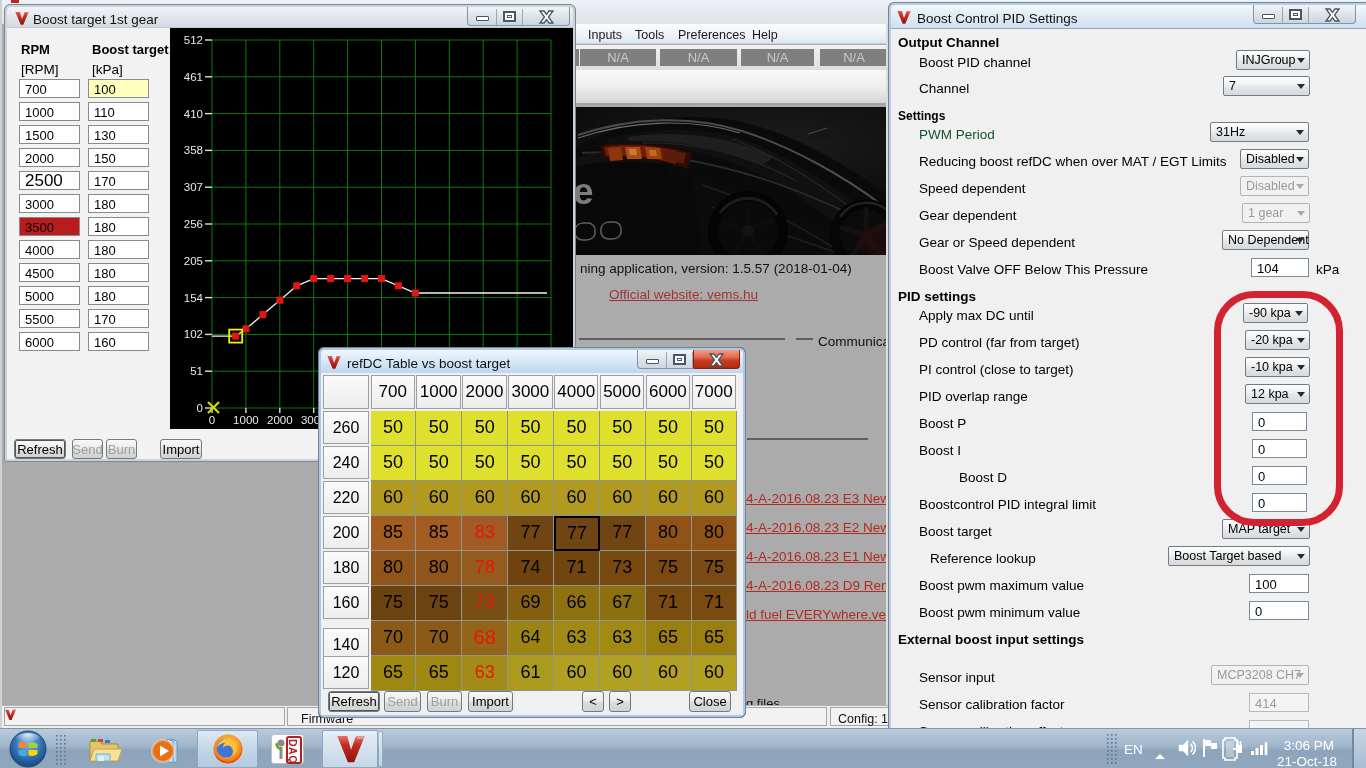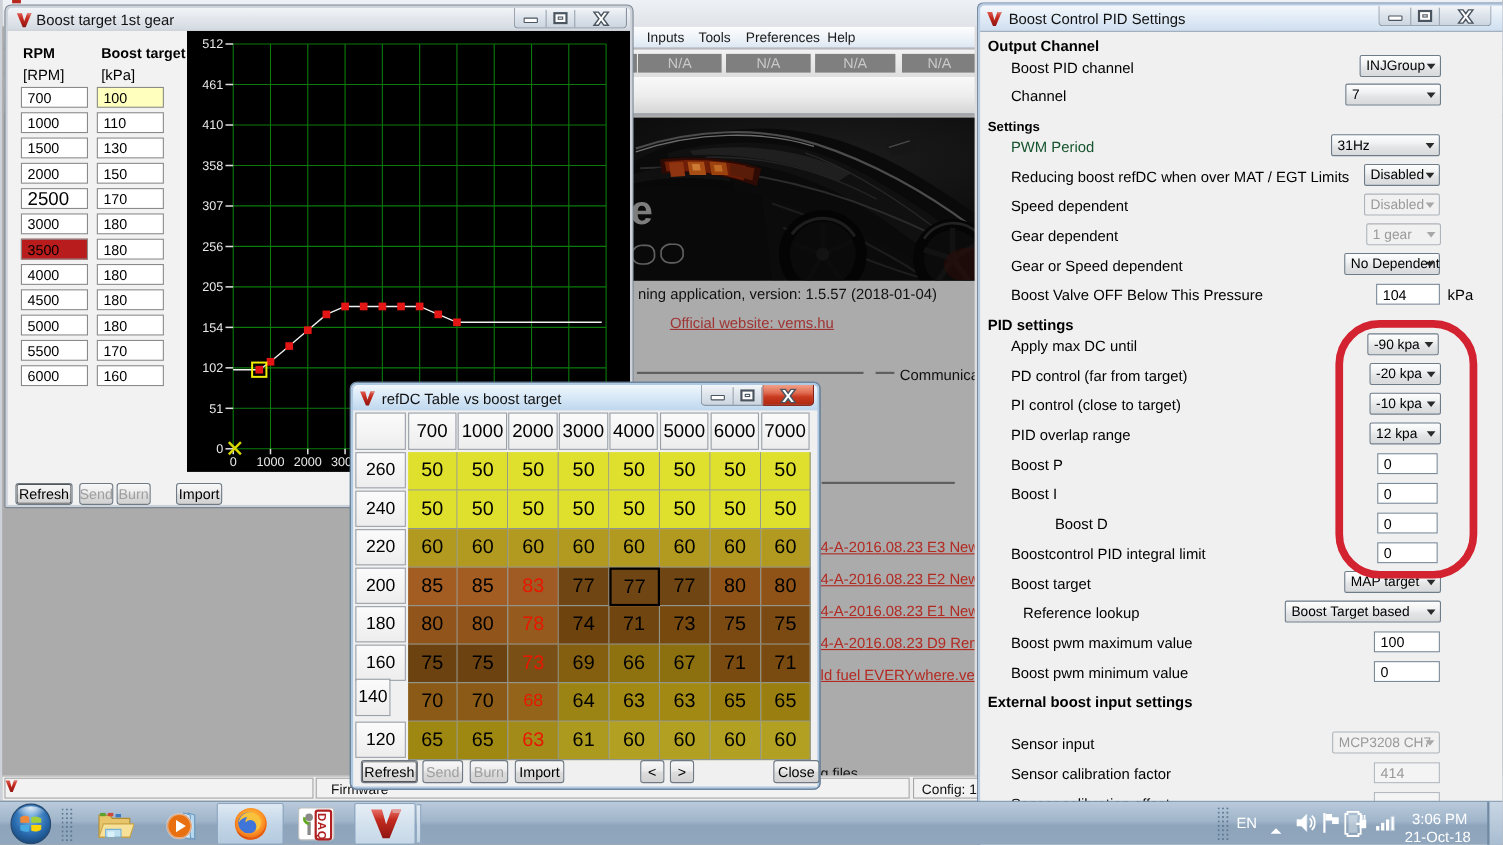--- a/index.html
+++ b/index.html
@@ -689,31 +689,31 @@
     </div>
 <div style="left:281.85px;top:238.8px;width:45.9px;height:35px;background:#8C7010;border-right:1px solid #8f958f;border-bottom:1px solid #8f958f;">
       <div class="ctr" style="left:0;top:0;width:100%;height:100%;font-size:18px;color:#000;">67</div>
     </div>
 <div style="left:327.70000000000005px;top:238.8px;width:45.9px;height:35px;background:#7A4B10;border-right:1px solid #8f958f;border-bottom:1px solid #8f958f;">
       <div class="ctr" style="left:0;top:0;width:100%;height:100%;font-size:18px;color:#000;">71</div>
     </div>
 <div style="left:373.55px;top:238.8px;width:45.9px;height:35px;background:#7A4B10;border-right:1px solid #8f958f;border-bottom:1px solid #8f958f;">
       <div class="ctr" style="left:0;top:0;width:100%;height:100%;font-size:18px;color:#000;">71</div>
     </div>
-<div style="left:5px;top:270px;width:32px;height:33.6px;background:linear-gradient(#fbfbfb,#ededed);border:1px solid #9aa0a8;">
+<div style="left:5px;top:281px;width:46px;height:33.6px;background:linear-gradient(#fbfbfb,#ededed);border:1px solid #9aa0a8;">
       <div class="ctr" style="left:0;top:0;width:100%;height:100%;font-size:16px;">140</div>
     </div>
 <div style="left:52.6px;top:273.8px;width:45.9px;height:35px;background:#8A5A16;border-right:1px solid #8f958f;border-bottom:1px solid #8f958f;">
       <div class="ctr" style="left:0;top:0;width:100%;height:100%;font-size:18px;color:#000;">70</div>
     </div>
 <div style="left:98.45px;top:273.8px;width:45.9px;height:35px;background:#8A5A16;border-right:1px solid #8f958f;border-bottom:1px solid #8f958f;">
       <div class="ctr" style="left:0;top:0;width:100%;height:100%;font-size:18px;color:#000;">70</div>
     </div>
 <div style="left:144.3px;top:273.8px;width:45.9px;height:35px;background:#93641A;border-right:1px solid #8f958f;border-bottom:1px solid #8f958f;">
-      <div class="ctr" style="left:0;top:0;width:100%;height:100%;font-size:16px;color:#e81800;">68</div>
+      <div class="ctr" style="left:0;top:0;width:100%;height:100%;font-size:20px;color:#e81800;">68</div>
     </div>
 <div style="left:190.15px;top:273.8px;width:45.9px;height:35px;background:#9C8414;border-right:1px solid #8f958f;border-bottom:1px solid #8f958f;">
       <div class="ctr" style="left:0;top:0;width:100%;height:100%;font-size:18px;color:#000;">64</div>
     </div>
 <div style="left:236.0px;top:273.8px;width:45.9px;height:35px;background:#A18914;border-right:1px solid #8f958f;border-bottom:1px solid #8f958f;">
       <div class="ctr" style="left:0;top:0;width:100%;height:100%;font-size:18px;color:#000;">63</div>
     </div>
 <div style="left:281.85px;top:273.8px;width:45.9px;height:35px;background:#A18914;border-right:1px solid #8f958f;border-bottom:1px solid #8f958f;">
       <div class="ctr" style="left:0;top:0;width:100%;height:100%;font-size:18px;color:#000;">63</div>
     </div>
@@ -761,21 +761,21 @@
     </div>
 <div class="pb" style="left:150px;top:344px;width:45px;height:21px;">
       <div class="ctr" style="left:0;top:0;width:100%;height:100%;">Import</div>
     </div>
 <div class="pb" style="left:264px;top:344px;width:22px;height:21px;">
       <div class="ctr" style="left:0;top:0;width:100%;height:100%;">&lt;</div>
     </div>
 <div class="pb" style="left:291px;top:344px;width:22px;height:21px;">
       <div class="ctr" style="left:0;top:0;width:100%;height:100%;">&gt;</div>
     </div>
-<div class="pb" style="left:371px;top:344px;width:42px;height:21px;margin-left:14px;">
+<div class="pb" style="left:371px;top:344px;width:42px;height:21px;">
       <div class="ctr" style="left:0;top:0;width:100%;height:100%;">Close</div>
     </div>
 </div>
 <div style="left:0;top:728px;width:1366px;height:40px;z-index:30;background:linear-gradient(#b9cadb,#a0b5ca 45%,#8da4bb 55%,#90a7bd);border-top:1px solid #7e96ad;">
 <div style="left:9px;top:1px;width:38px;height:38px;"><svg width="38" height="38" viewBox="0 0 38 38">
 <defs>
           <radialGradient id="orb" cx="0.5" cy="0.35" r="0.75">
 <stop offset="0" stop-color="#7ab6e8"></stop>
             <stop offset="0.55" stop-color="#2a6cb0"></stop>
             <stop offset="1" stop-color="#123a66"></stop>

